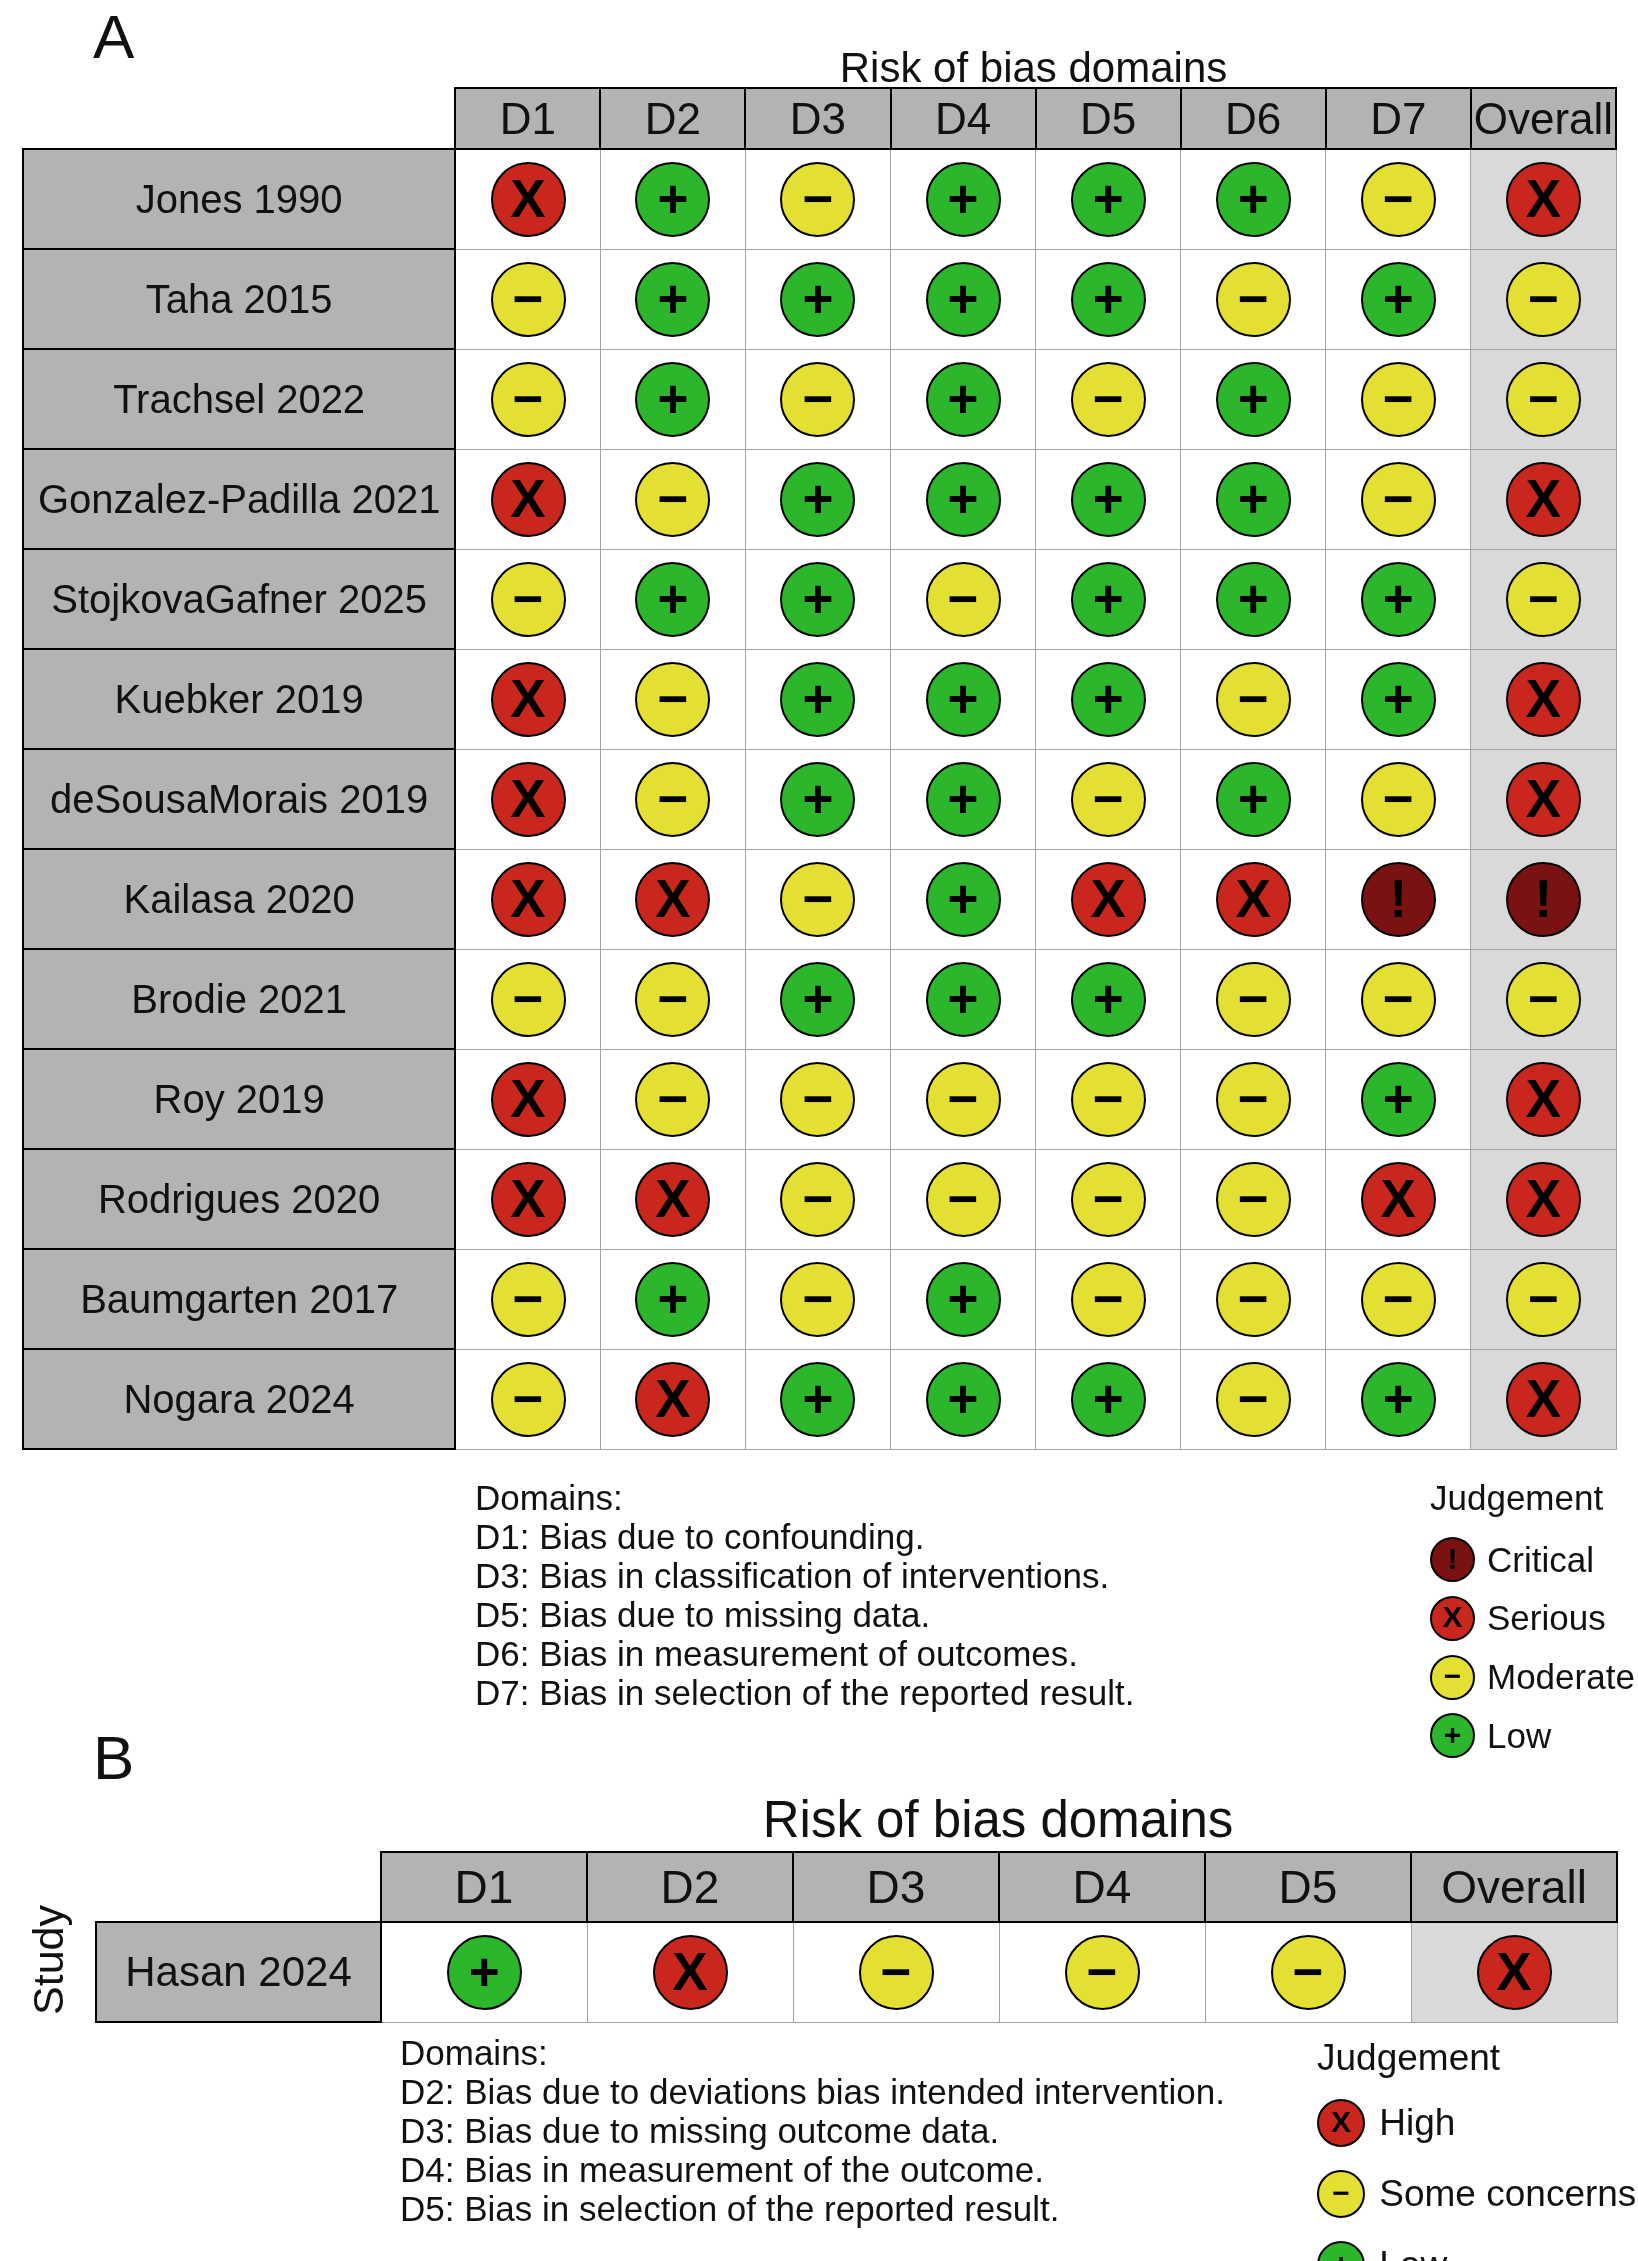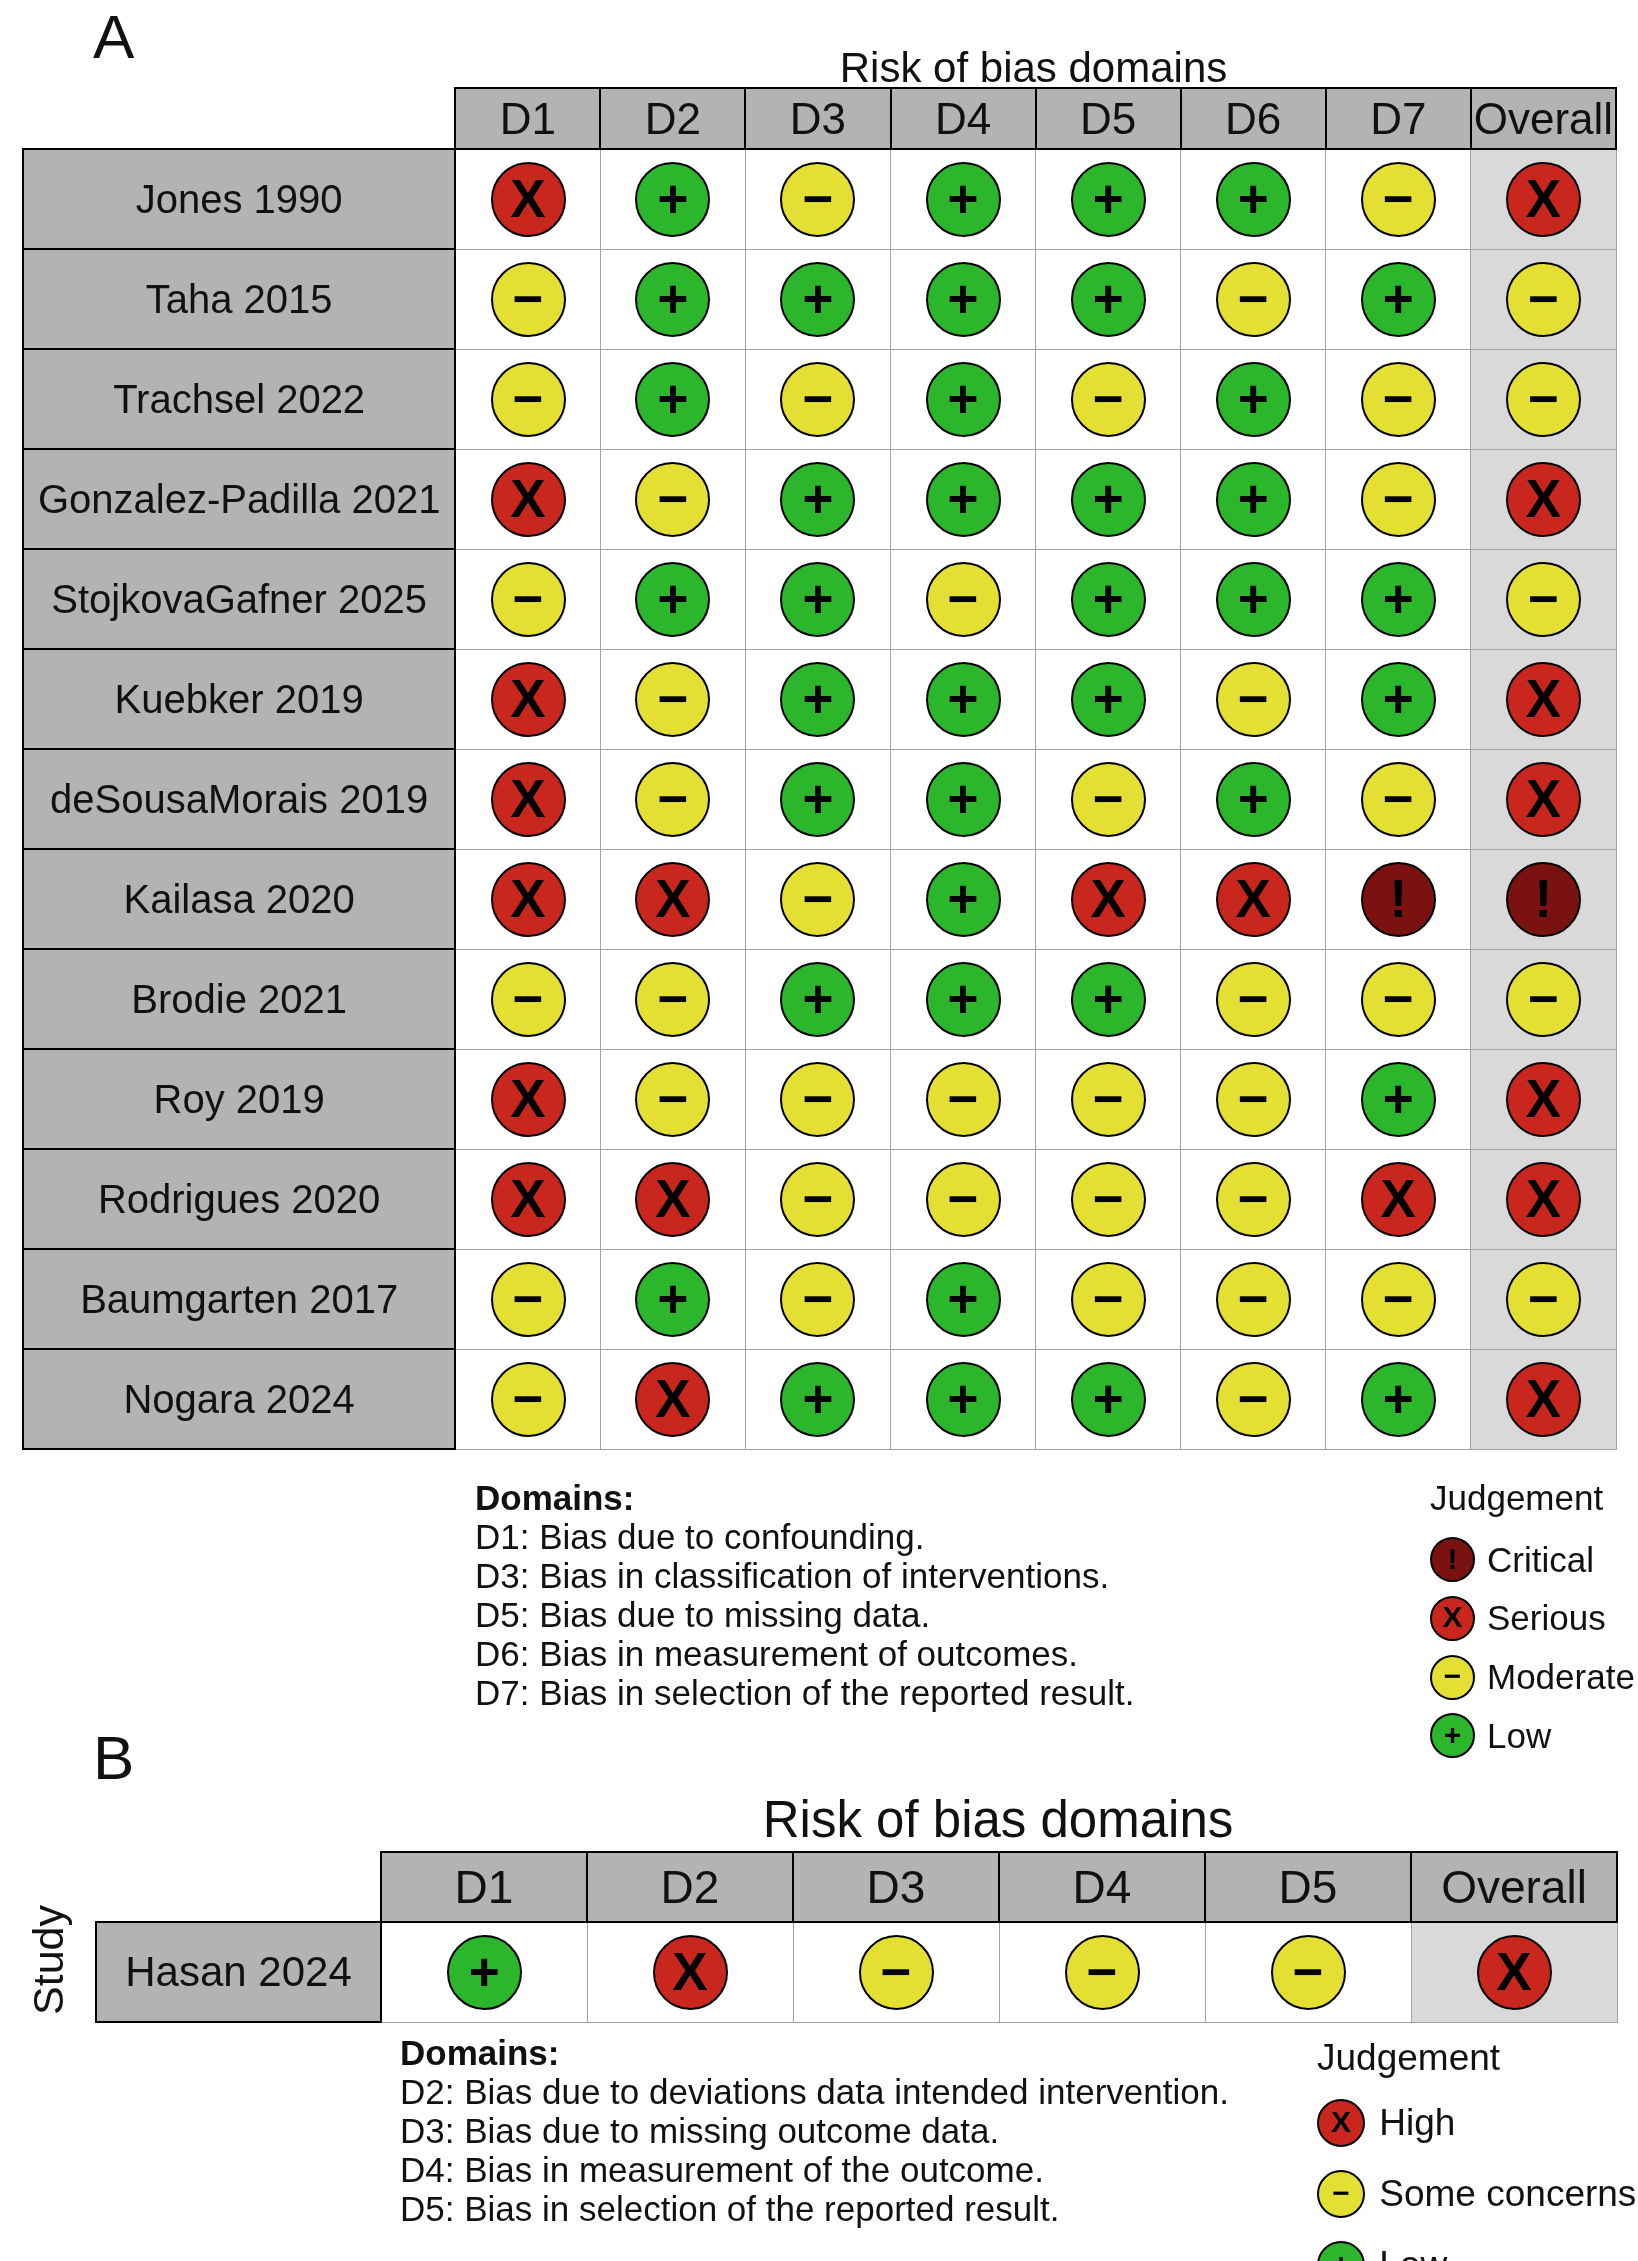--- a/index.html
+++ b/index.html
@@ -39,21 +39,21 @@
   .cell { background:#fff; border:1.1px solid var(--cell-border,#a3a3a3); }
   .cell.overall { background:var(--overall-bg,#d9d9d9); }
 
   .circle { width:75px; height:75px; border-radius:50%; border:2.8px solid #000;
             margin:0 auto; display:flex; align-items:center; justify-content:center; }
   .sym { font-size:53px; font-weight:700; line-height:1; color:#000; transform:translateY(-1.1px); }
 
   .domains-legend { position:absolute; color:#111; }
   #domainsA { left:475px; top:1478px; font-size:35px; line-height:39px; }
   #domainsB { left:400px; top:2033px; font-size:35px; line-height:39px; }
-  .legend-heading { font-weight:700; }
+  .legend-heading { font-weight:400; }
 
   .judgement-legend { position:absolute; color:#111; }
   #judgeA { left:1430px; top:1478px; }
   #judgeB { left:1317px; top:2037px; }
   .judgement-heading { font-size:35px; margin-bottom:19px; }
   #judgeB .judgement-heading { font-size:37px; margin-bottom:20px; }
   .j-item { display:flex; align-items:center; margin-bottom:13.8px; }
   #judgeB .j-item { margin-bottom:23px; }
   .j-circle { width:45px; height:45px; border:2.2px solid #000; border-radius:50%;
               display:flex; align-items:center; justify-content:center; margin-right:12px; flex:0 0 auto; }
@@ -734,21 +734,21 @@
             <td class="cell overall">
               <div class="circle" style="background: rgb(201, 39, 30);">
                 <span class="sym">X</span>
               </div>
             </td>
           </tr>
         </tbody>
       </table>
     <div class="domains-legend" id="domainsB">
         <div class="legend-heading">Domains:</div>
-        <div class="legend-line">D2: Bias due to deviations data intended intervention.</div>
+        <div class="legend-line">D2: Bias due to deviations bias intended intervention.</div>
         <div class="legend-line">D3: Bias due to missing outcome data.</div>
         <div class="legend-line">D4: Bias in measurement of the outcome.</div>
         <div class="legend-line">D5: Bias in selection of the reported result.</div>
       </div>
     <div class="judgement-legend" id="judgeB">
         <div class="judgement-heading">Judgement</div>
         <div class="j-item">
           <div class="j-circle" style="background: rgb(201, 39, 30);">
             <span class="j-sym">X</span>
           </div>

